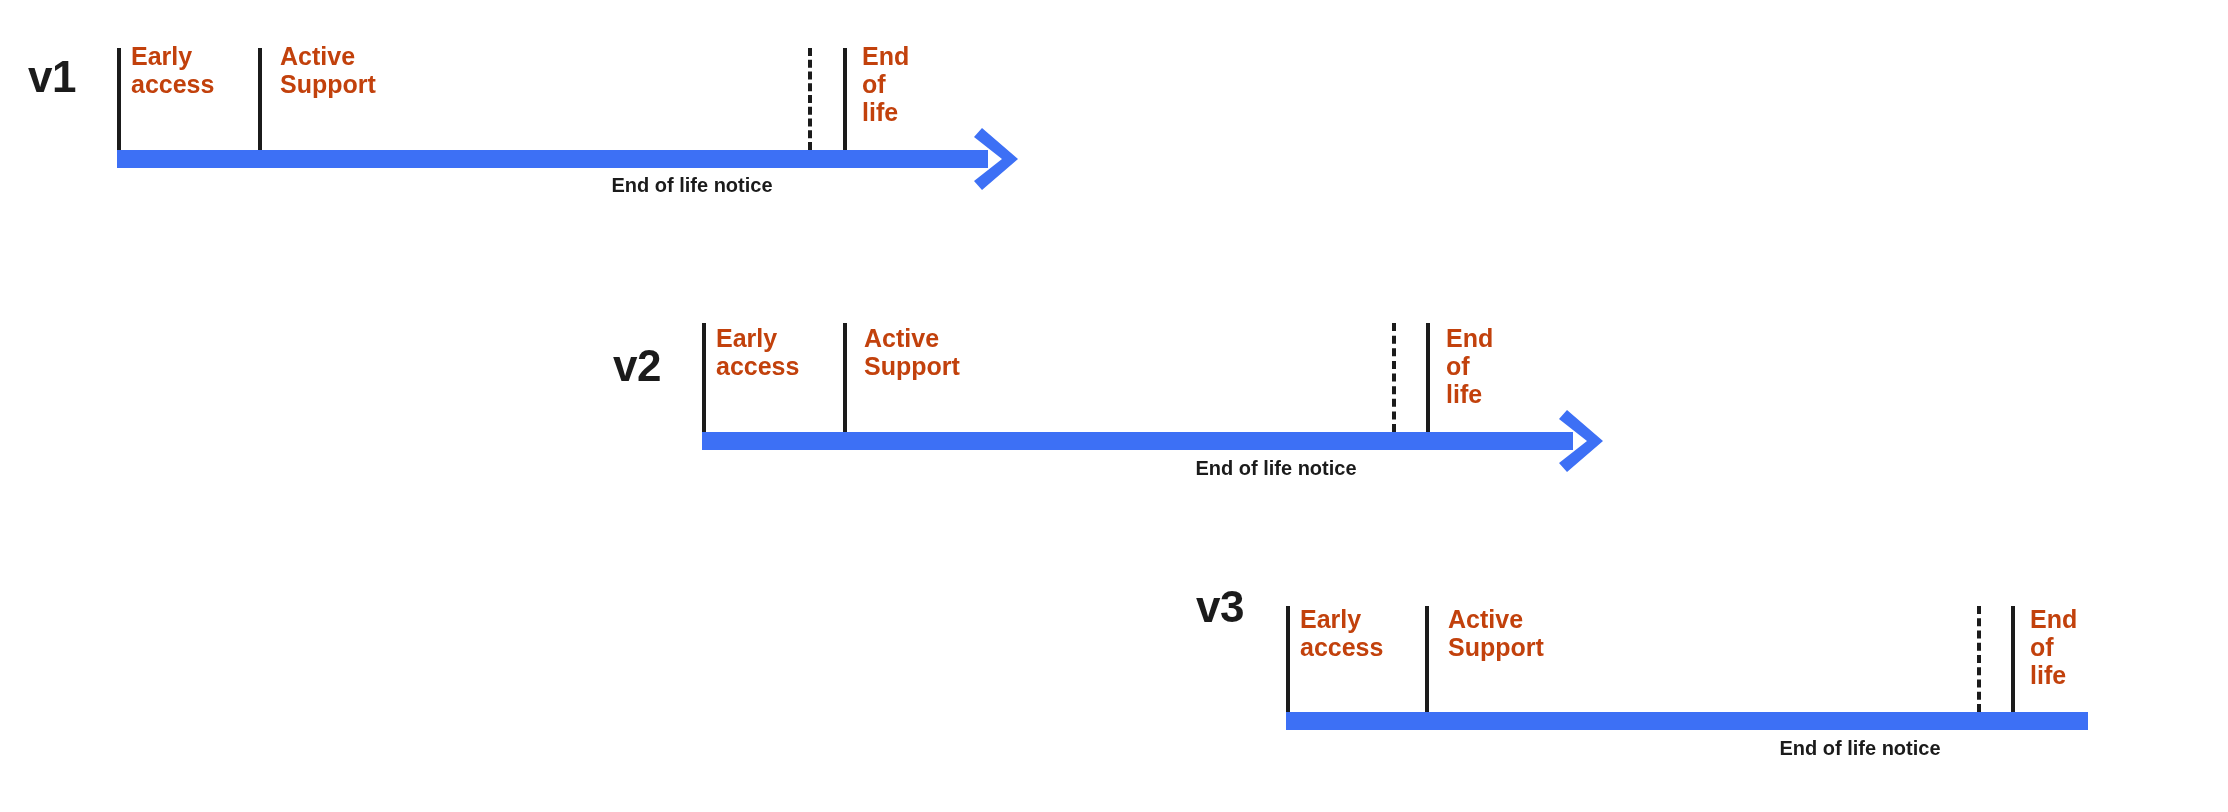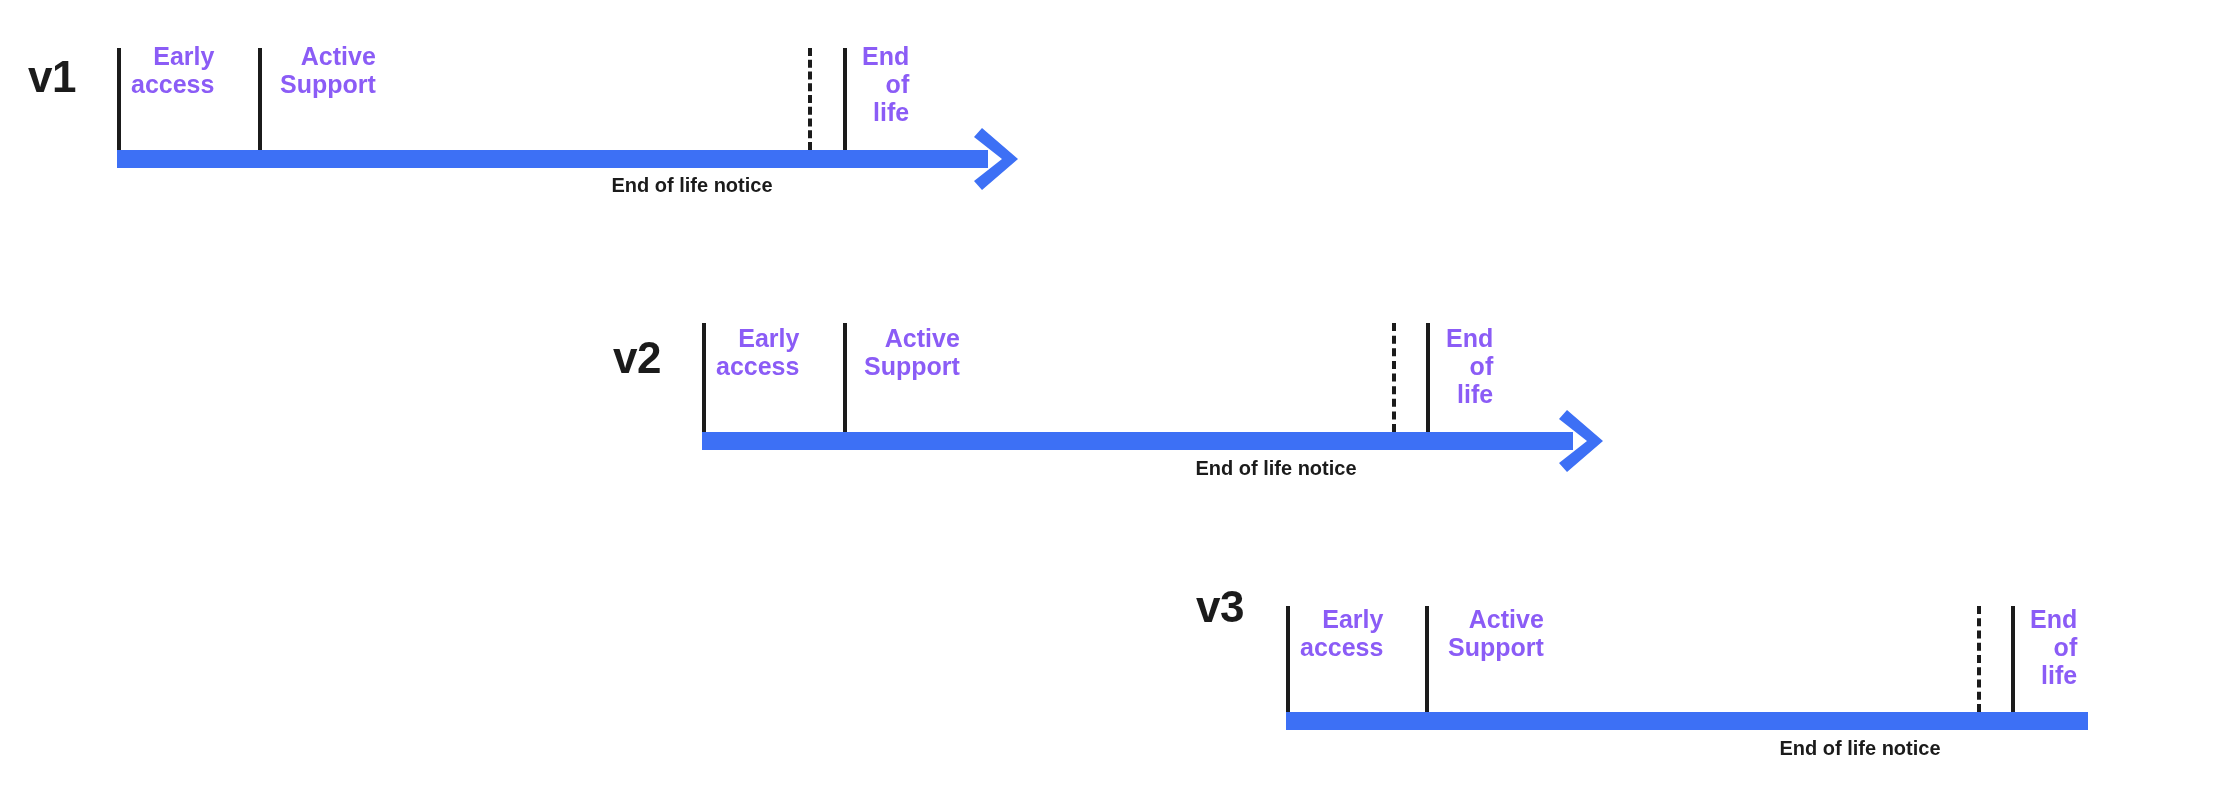--- a/index.html
+++ b/index.html
@@ -39,24 +39,23 @@
   .tick-dashed {
     position: absolute;
     width: 0;
     background: transparent;
     border-left: 4px dashed #1b1b1b;
   }
   .phase-label {
     position: absolute;
     font-size: 25px;
     font-weight: 700;
-    color: #8b5cf6;
+    color: #c2410c;
     line-height: 1.12;
     white-space: pre-line;
-    text-align: right;
   }
   .bar {
     position: absolute;
     height: 18px;
     background: #3d70f5;
   }
   .arrowhead {
     position: absolute;
   }
   .notice-label {
@@ -83,21 +82,21 @@
       <div class="tick" style="left: 843px; top: 48px; height: 102px;"></div>
       <div class="phase-label" style="left: 862px; top: 42px;">End of life</div>
       <div class="tick-dashed" style="left: 808px; top: 48px; height: 102px;"></div>
       <div class="bar" style="left: 117px; top: 150px; width: 871px; background: rgb(61, 112, 245);"></div>
       <div class="arrowhead" style="left: 974px; top: 124px;"><svg width="52" height="70" viewBox="0 0 52 70">
           <path d="M8 4 L44 35 L8 66 L0 57 L28 35 L0 13 Z" fill="#3d70f5"></path>
         </svg></div>
       <div class="notice-label" style="left: 552px; top: 175px; width: 280px;">End of life notice</div>
     </div>
     <div class="timeline-row">
-      <div class="version-label" style="left: 613px; top: 336px;">v2</div>
+      <div class="version-label" style="left: 613px; top: 344px;">v2</div>
       <div class="tick" style="left: 702px; top: 323px; height: 109px;"></div>
       <div class="phase-label" style="left: 716px; top: 324px;">Early
 access</div>
       <div class="tick" style="left: 843px; top: 323px; height: 109px;"></div>
       <div class="phase-label" style="left: 864px; top: 324px;">Active Support</div>
       <div class="tick" style="left: 1426px; top: 323px; height: 109px;"></div>
       <div class="phase-label" style="left: 1446px; top: 324px;">End of life</div>
       <div class="tick-dashed" style="left: 1392px; top: 323px; height: 109px;"></div>
       <div class="bar" style="left: 702px; top: 432px; width: 871px; background: rgb(61, 112, 245);"></div>
       <div class="arrowhead" style="left: 1559px; top: 406px;"><svg width="52" height="70" viewBox="0 0 52 70">

